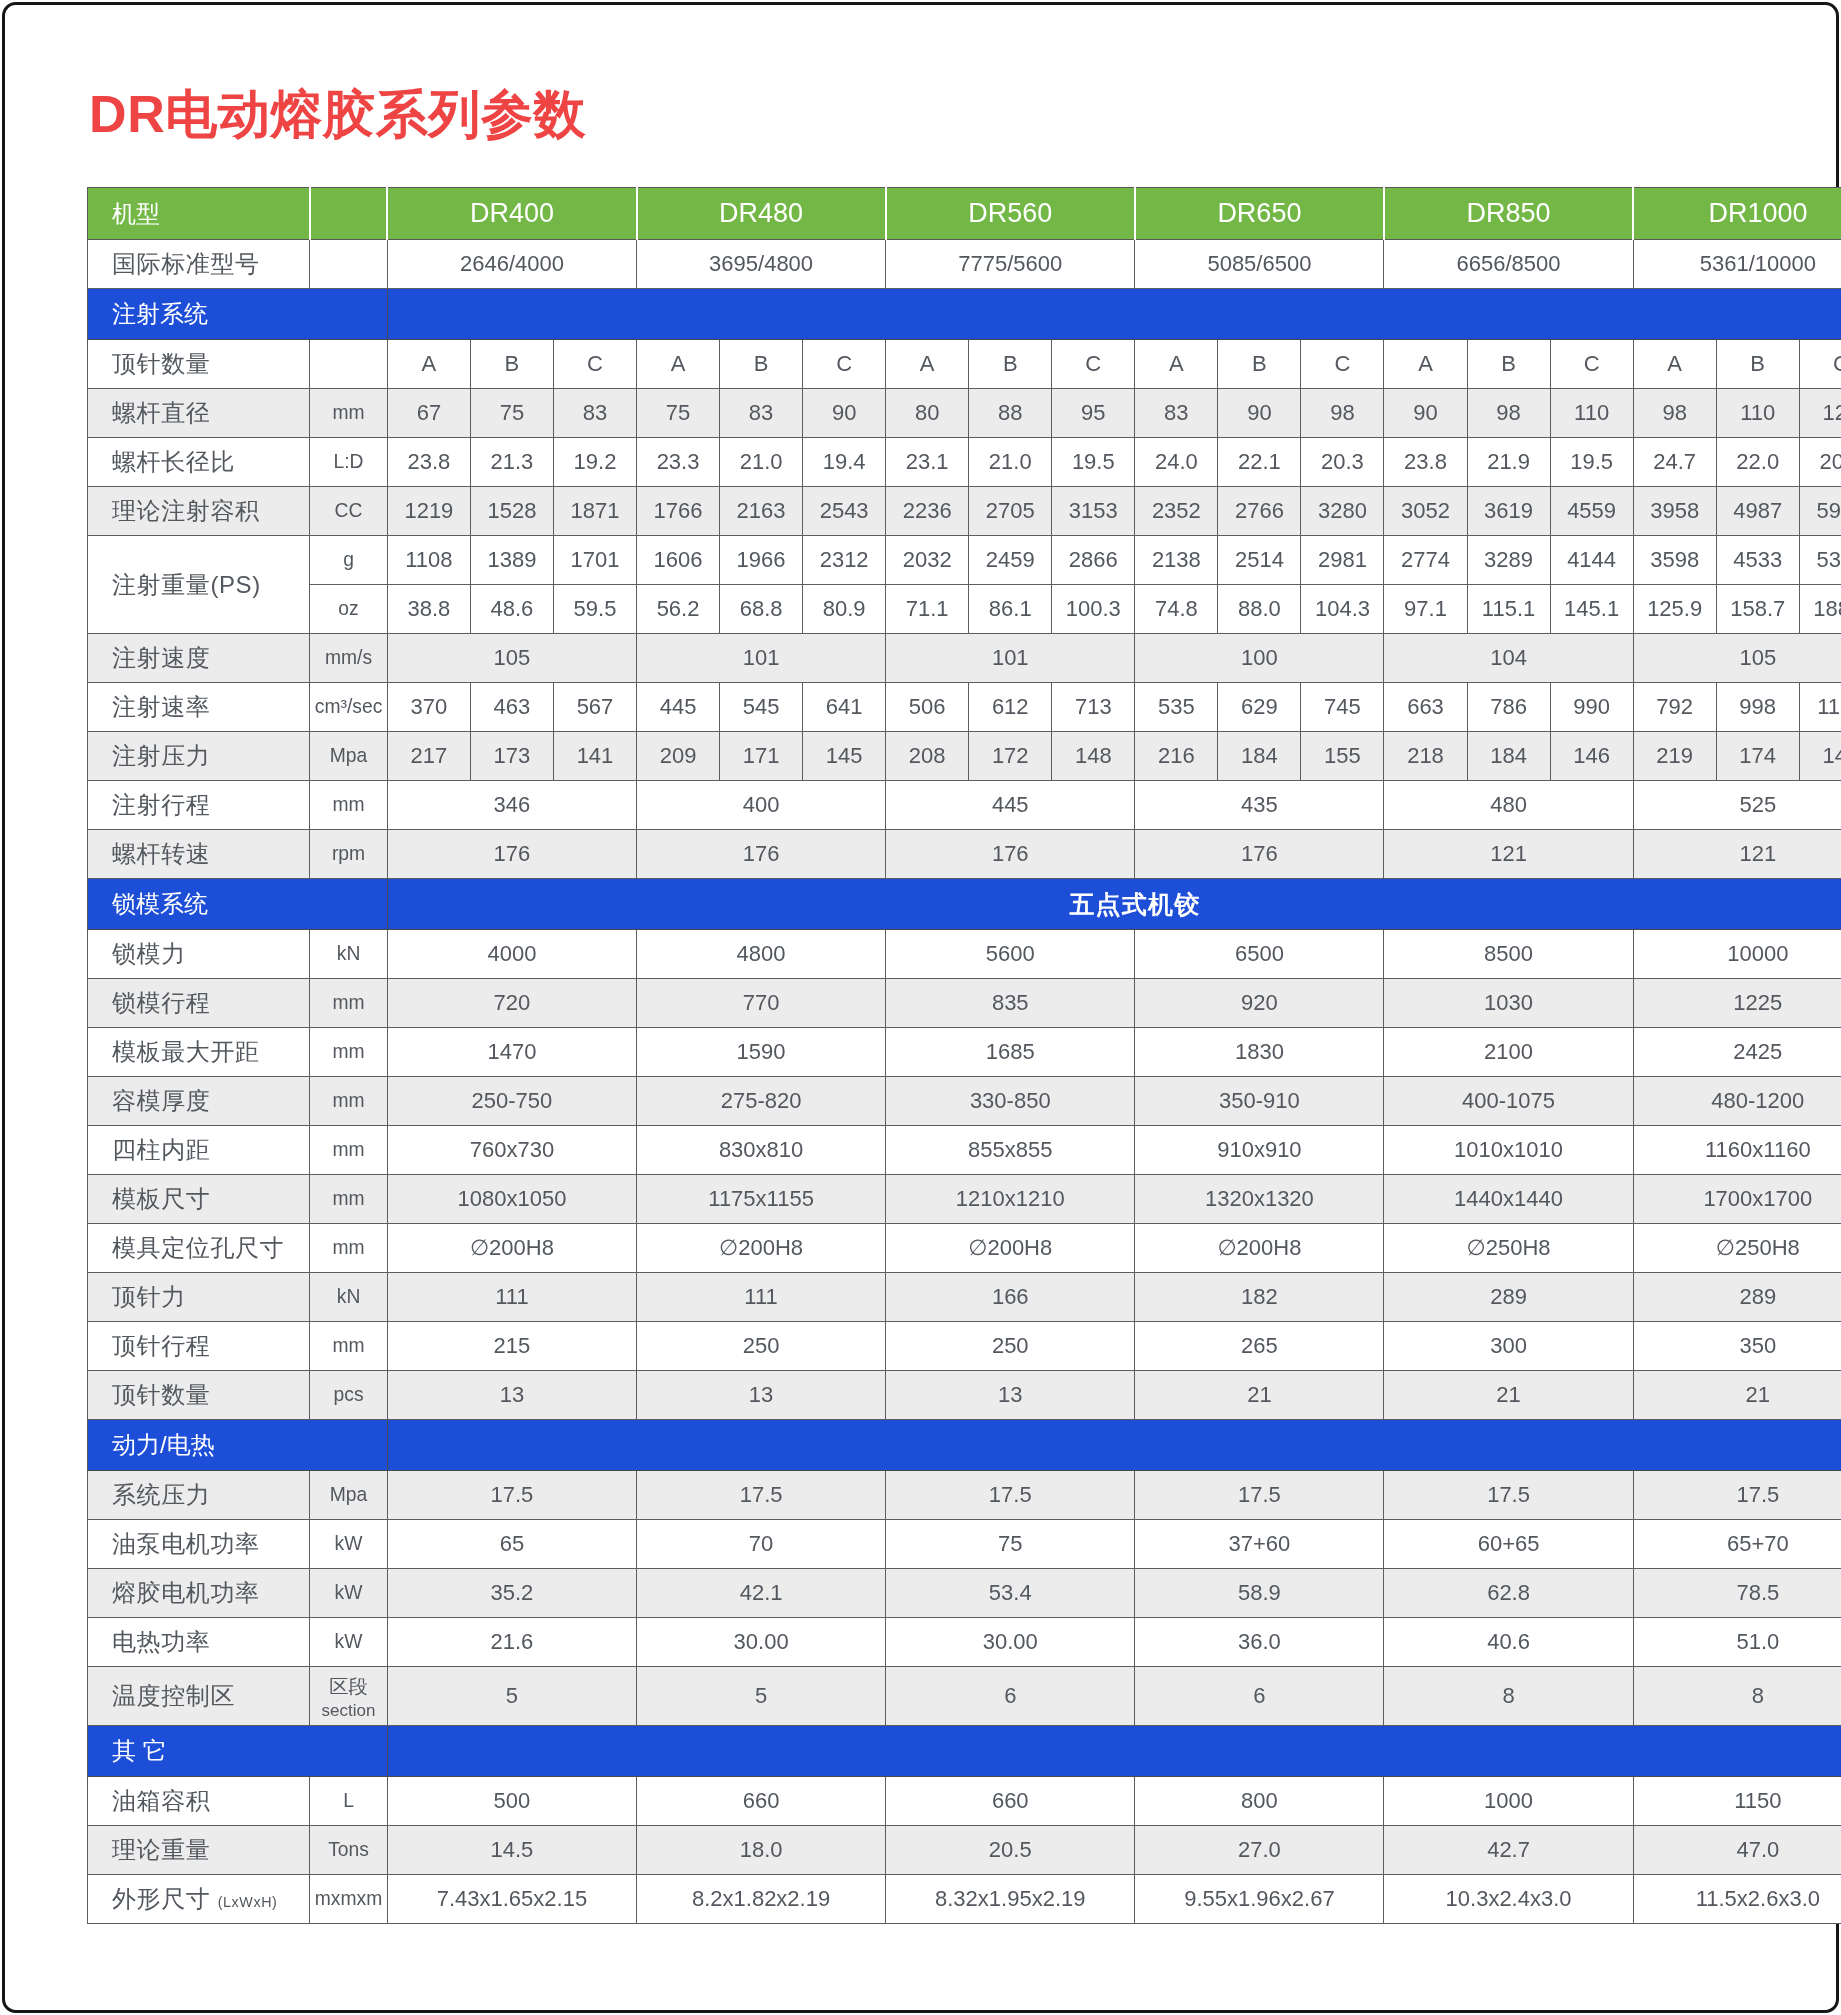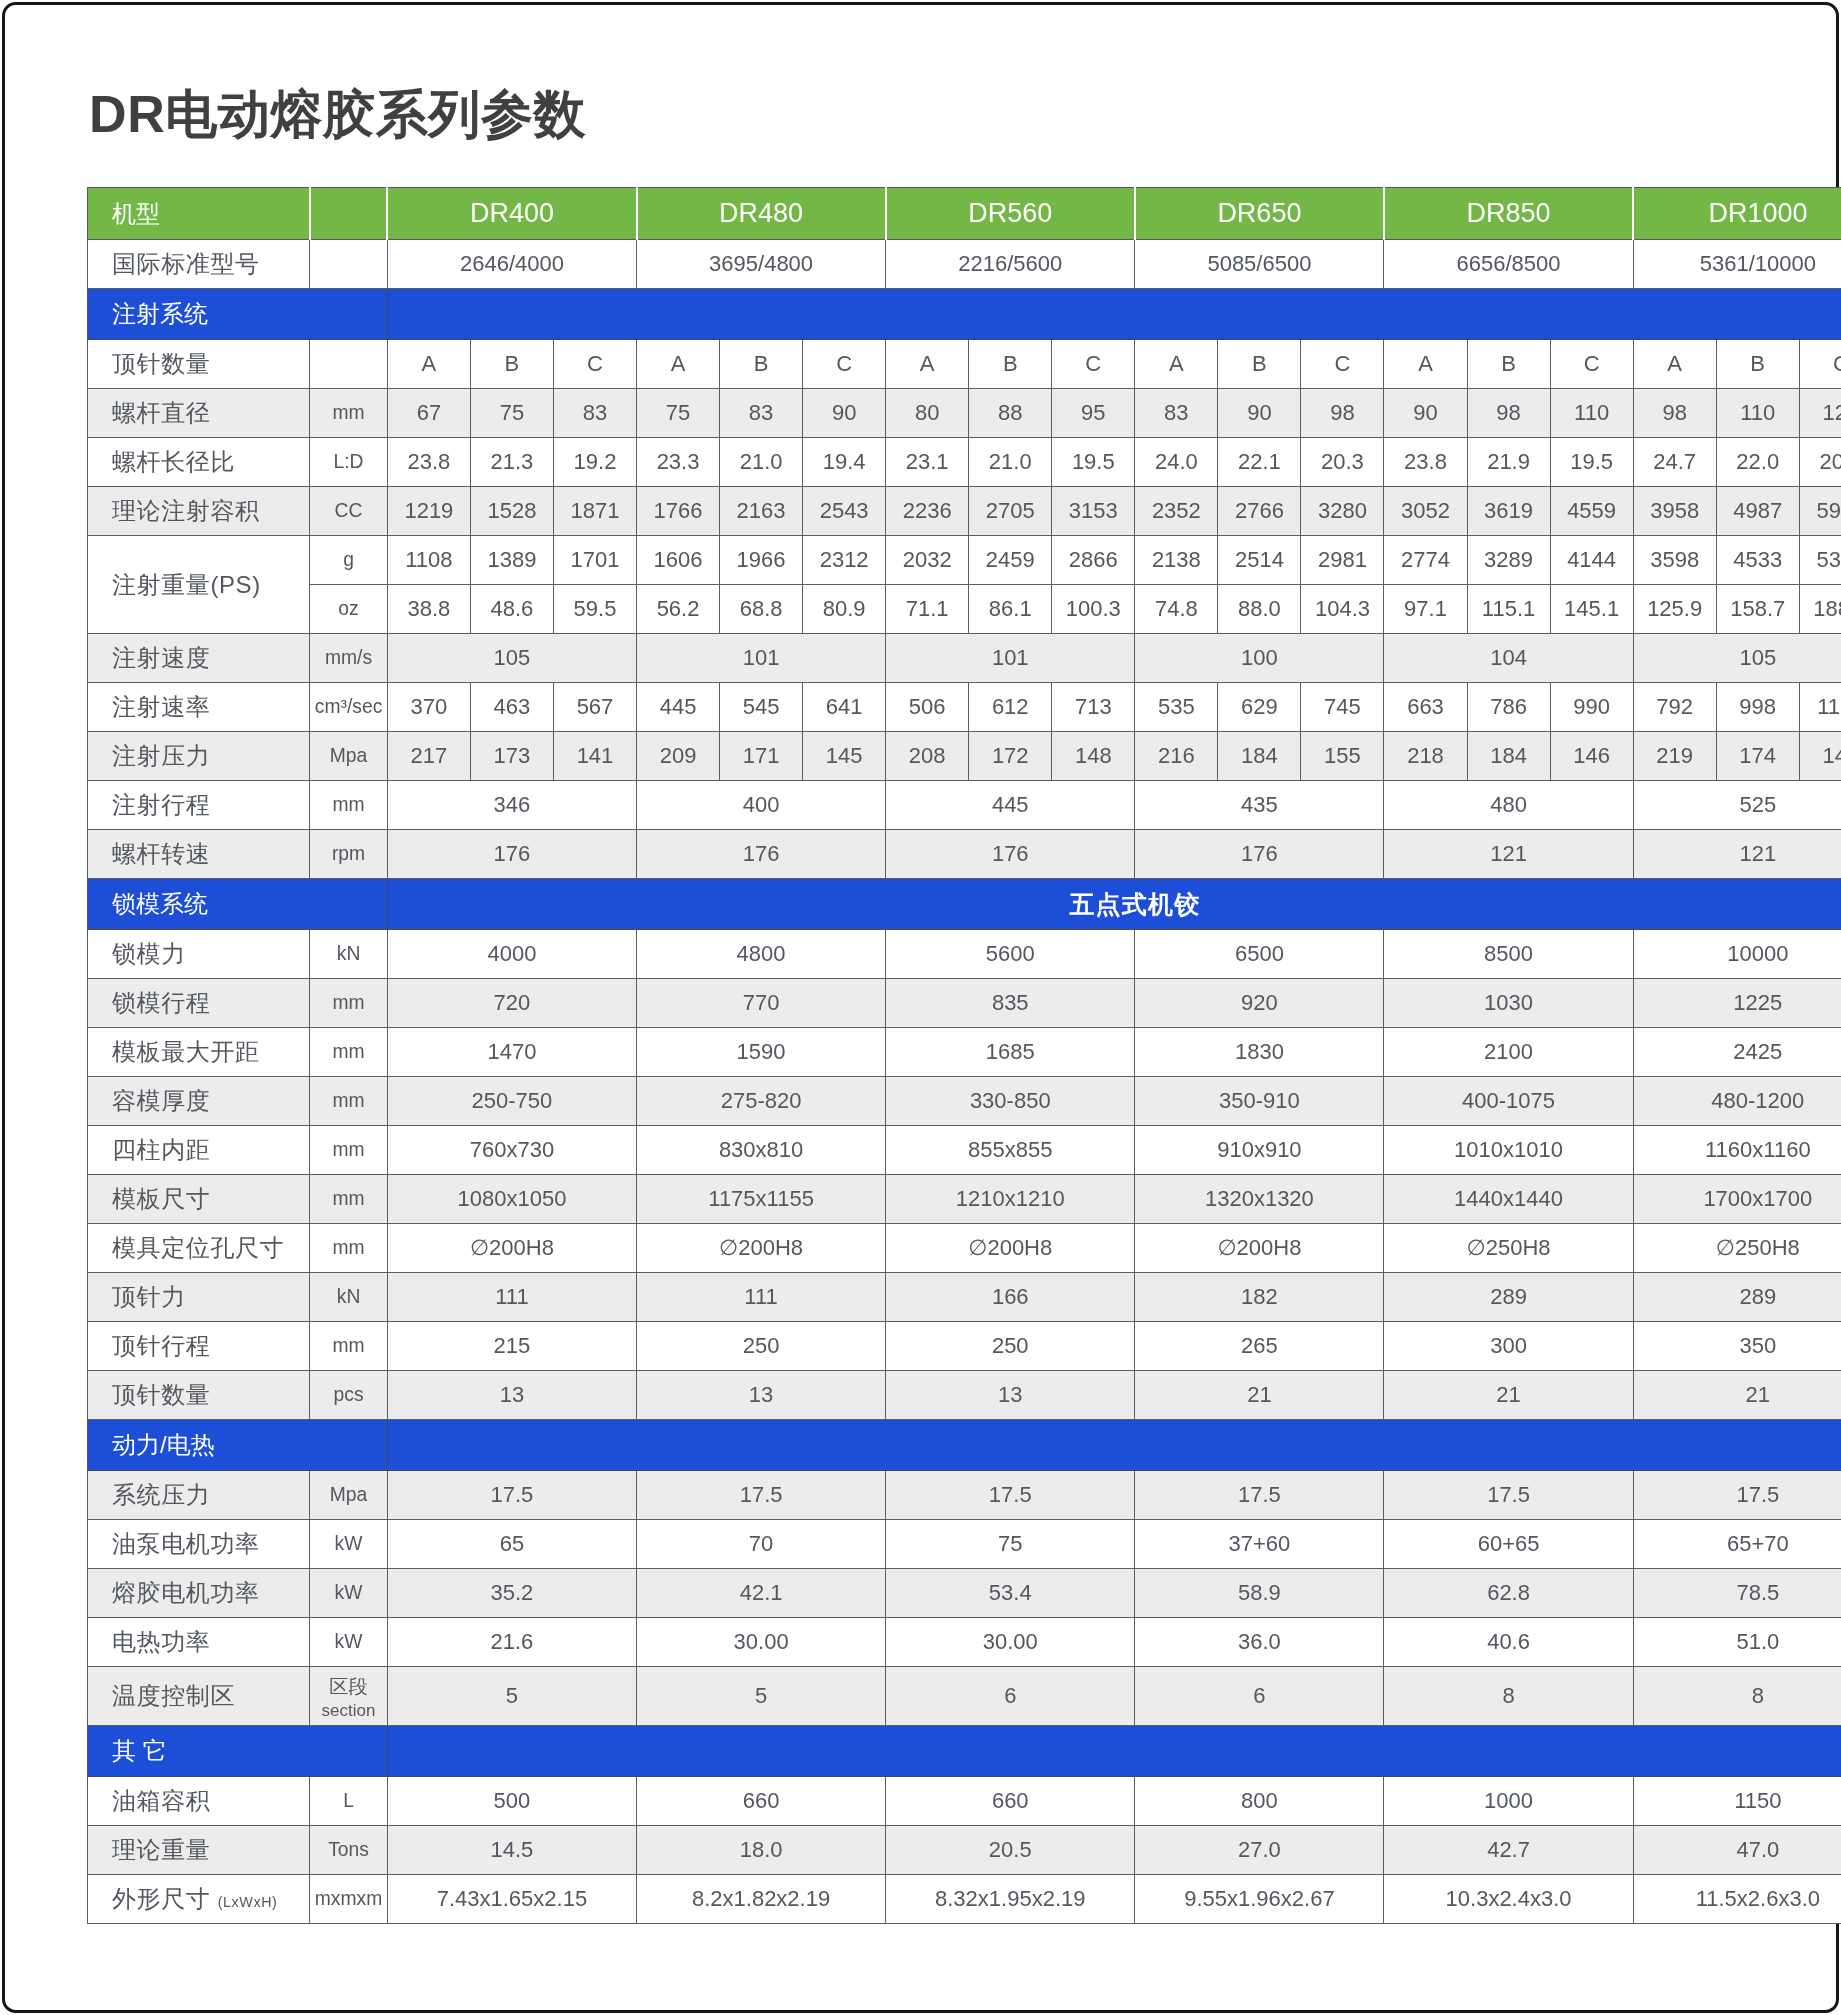--- a/index.html
+++ b/index.html
@@ -10,21 +10,21 @@
   }
   .frame {
     position:absolute; inset:1.9px;
     border:3.1px solid #161616;
     border-radius:13.7px;
     pointer-events:none;
   }
   .title {
     position:absolute; left:89px; top:80px;
     font-size:52px; font-weight:700; letter-spacing:0.6px;
-    color:#404040; margin:0;
+    color:#ef4444; margin:0;
   }
   table.spec {
     position:absolute; left:87px; top:187px;
     width:1796px; table-layout:fixed;
     border-collapse:collapse;
   }
   td, th { box-sizing:border-box; }
   
   thead th {
     background:#73b846; color:#ffffff;
@@ -106,21 +106,21 @@
         <th colspan="3">DR850</th>
         <th colspan="3">DR1000</th>
       </tr>
   </thead>
   <tbody id="spec-body">
       <tr>
         <td class="row-label"><span>国际标准型号</span></td>
         <td class="row-unit"><span></span></td>
         <td colspan="3">2646/4000</td>
         <td colspan="3">3695/4800</td>
-        <td colspan="3">2216/5600</td>
+        <td colspan="3">7775/5600</td>
         <td colspan="3">5085/6500</td>
         <td colspan="3">6656/8500</td>
         <td colspan="3">5361/10000</td>
       </tr>
       <tr class="section">
         <td colspan="2" class="sec-label">注射系统</td>
         <td colspan="18" class="sec-note"></td>
       </tr>
       <tr>
         <td class="row-label"><span>顶针数量</span></td>

